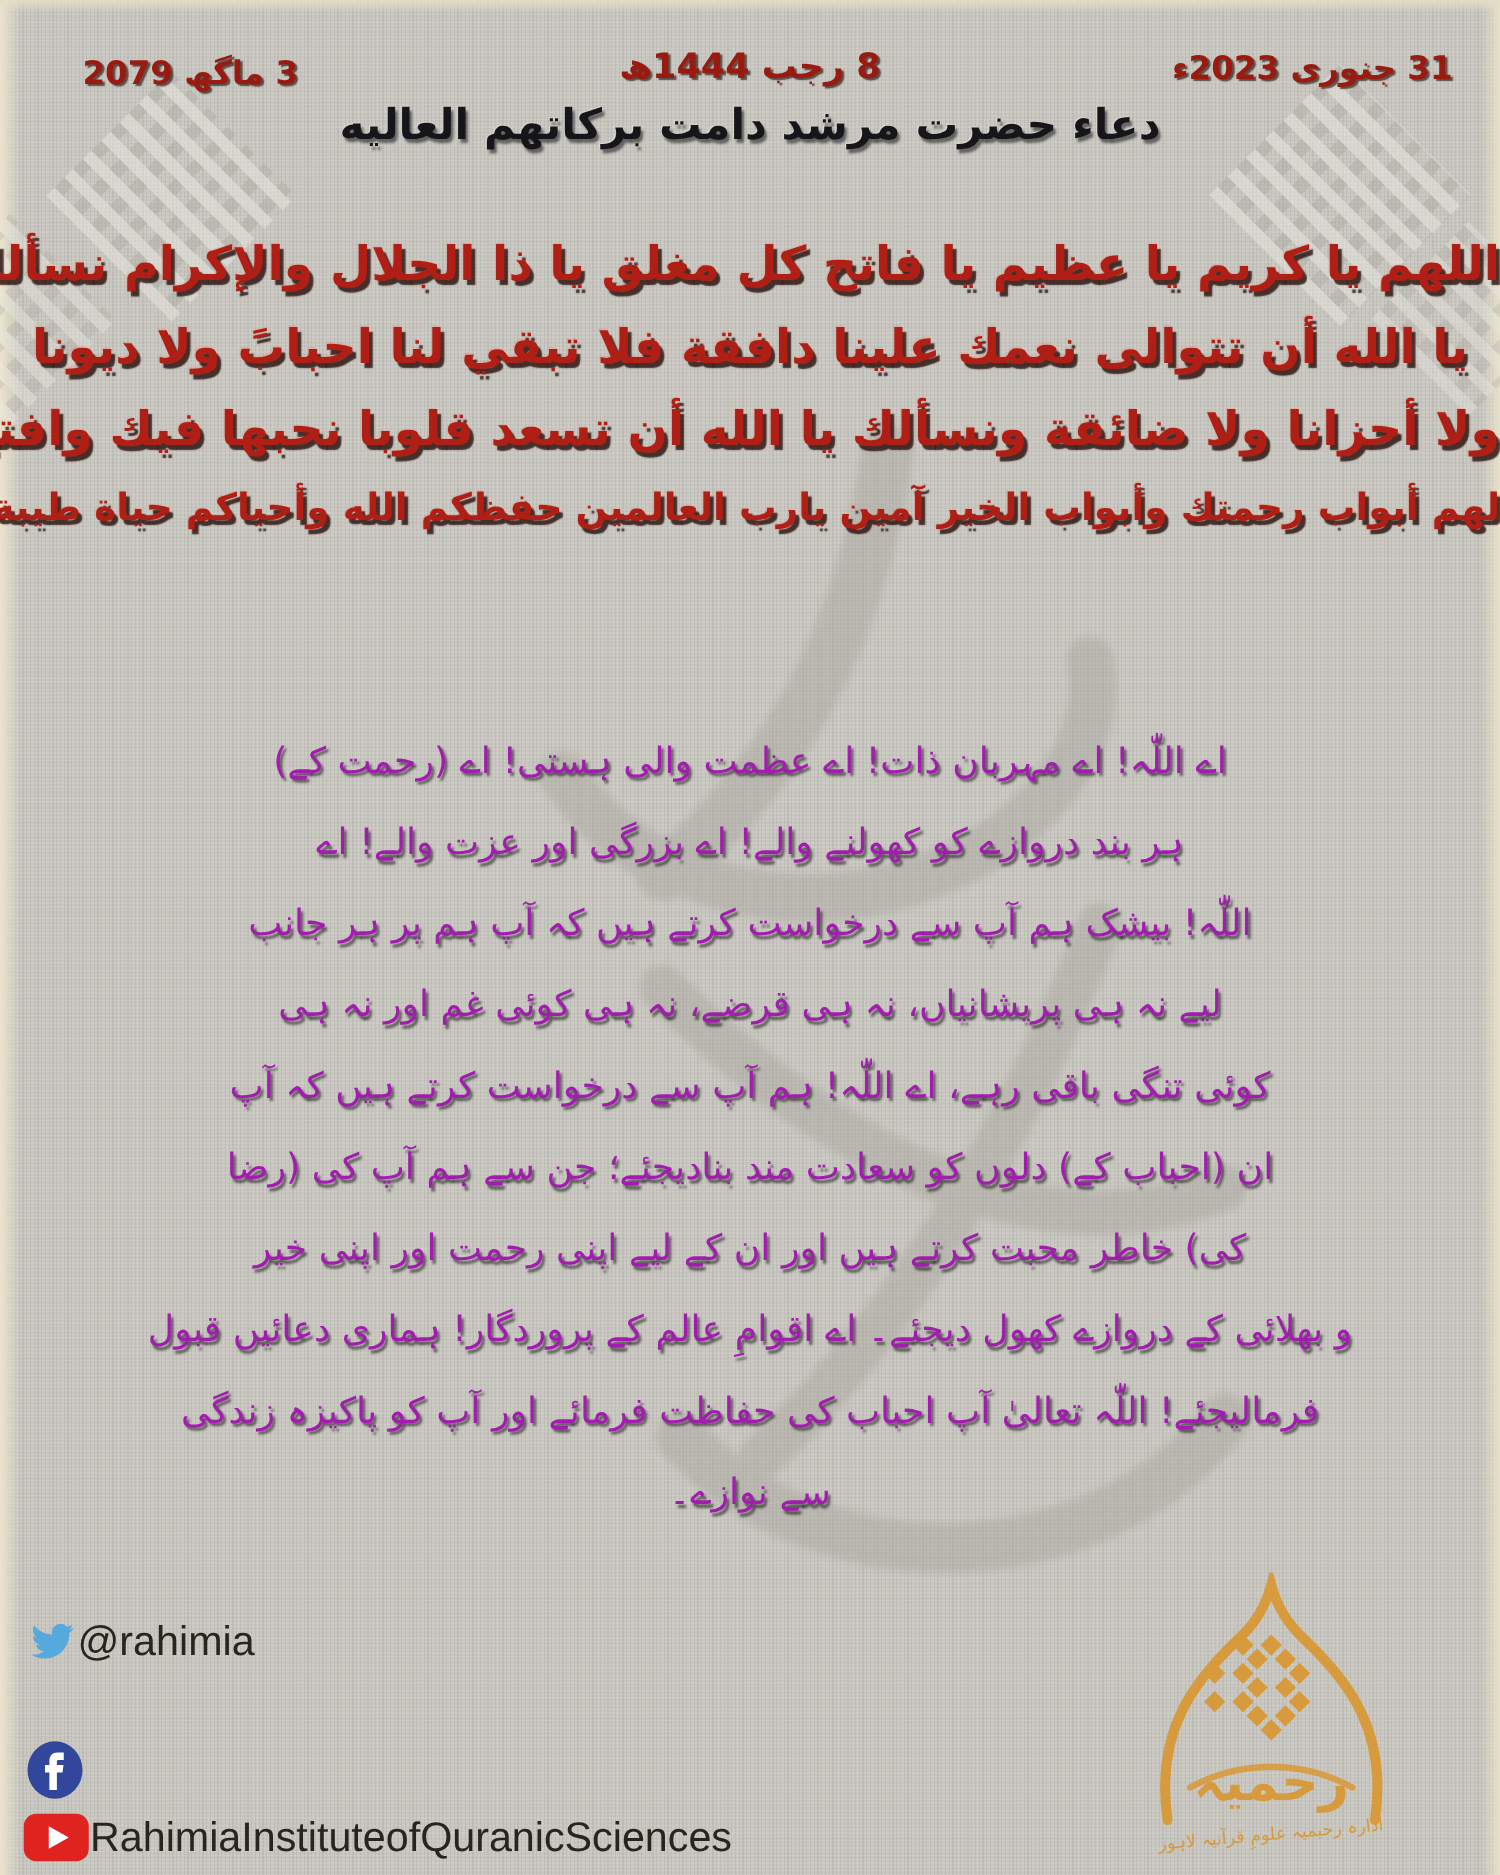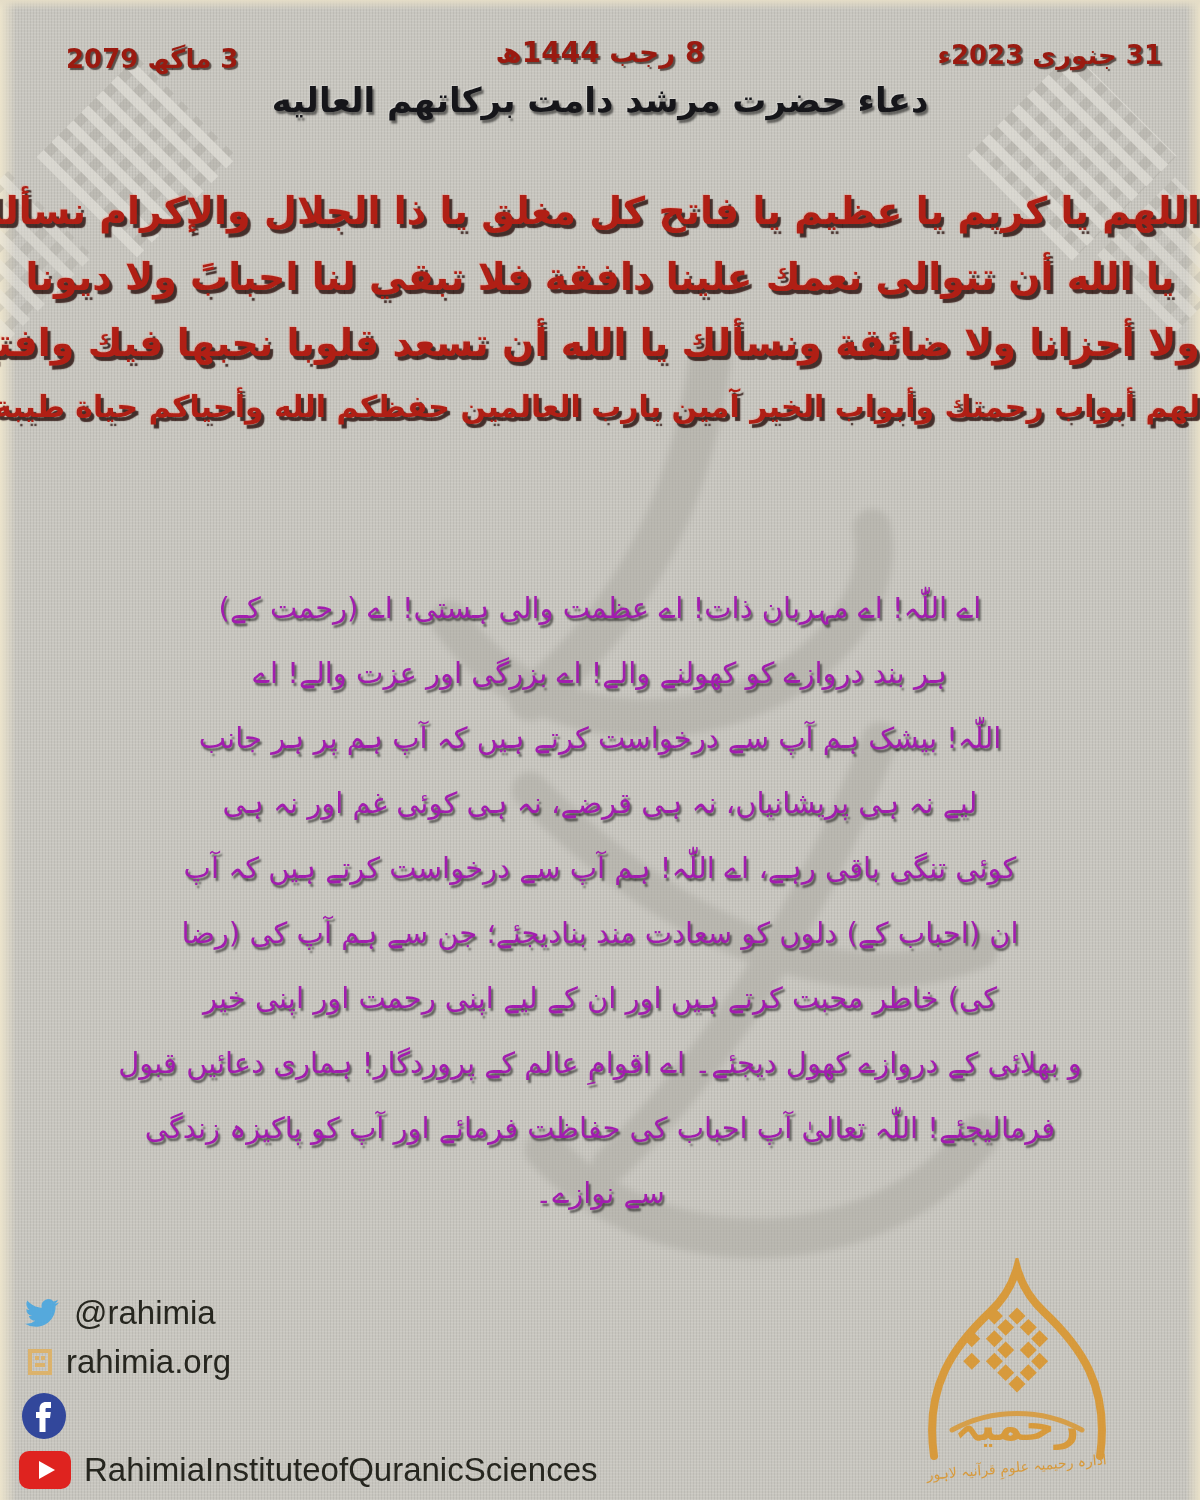--- a/index.html
+++ b/index.html
@@ -61,21 +61,21 @@
       repeating-linear-gradient(90deg, rgba(170,168,160,.8) 0 10px, rgba(0,0,0,0) 10px 21px);
     filter:blur(.6px);
   }
   .ko-tl{left:66px;top:86px;width:142px;height:142px;}
   .ko-tl2{left:-52px;top:196px;width:120px;height:120px;opacity:.38;}
   .ko-tr{left:998px;top:82px;width:148px;height:148px;}
   .ko-tr2{left:1120px;top:200px;width:110px;height:110px;opacity:.38;}
 
   .watermark{position:absolute;left:280px;top:320px;pointer-events:none;opacity:.42;filter:blur(3px);}
 
-  .footer-row{position:absolute;display:flex;align-items:center;gap:12px;}
+  .footer-row{position:absolute;display:flex;align-items:center;}
   .footer-label{
     font-family:"Liberation Sans",sans-serif;font-size:33px;color:#26261f;
     letter-spacing:0px;white-space:nowrap;
   }
   .fr-1{left:22px;top:1294px;}
   .fr-2{left:26px;top:1343px;}
   .fr-3{left:20px;top:1392px;}
   .fr-4{left:18px;top:1450px;}
 
   .logo-wrap{position:absolute;left:892px;top:1258px;}
@@ -130,34 +130,20 @@
     <div class="urdu-line">سے نوازے۔</div>
   </div>
 
   <div class="footer-row fr-1">
     <svg width="40" height="34" viewBox="0 0 24 24">
       <path fill="#55a9dc" d="M23.953 4.57a10 10 0 0 1-2.825.775 4.958 4.958 0 0 0 2.163-2.723c-.951.555-2.005.959-3.127 1.184a4.92 4.92 0 0 0-8.384 4.482C7.69 8.095 4.067 6.13 1.64 3.162a4.822 4.822 0 0 0-.666 2.475c0 1.71.87 3.213 2.188 4.096a4.904 4.904 0 0 1-2.228-.616v.06a4.923 4.923 0 0 0 3.946 4.827 4.996 4.996 0 0 1-2.212.085 4.936 4.936 0 0 0 4.604 3.417 9.867 9.867 0 0 1-6.102 2.105c-.39 0-.779-.023-1.17-.067a13.995 13.995 0 0 0 7.557 2.209c9.053 0 13.998-7.496 13.998-13.985 0-.21 0-.42-.015-.63A9.935 9.935 0 0 0 24 4.59z"></path>
     </svg>
     <span class="footer-label">@rahimia</span>
   </div>
 
-  <div class="footer-row fr-2">
-    <svg width="28" height="30" viewBox="0 0 28 30">
-      <g fill="#dcb36c">
-        <rect x="2" y="2" width="24" height="4"></rect>
-        <rect x="2" y="2" width="4" height="26"></rect>
-        <rect x="22" y="2" width="4" height="26"></rect>
-        <rect x="2" y="24" width="24" height="4"></rect>
-        <rect x="9" y="9" width="4" height="4"></rect>
-        <rect x="15" y="9" width="4" height="4"></rect>
-        <rect x="9" y="16" width="10" height="4"></rect>
-      </g>
-    </svg>
-    <span class="footer-label">rahimia.org</span>
-  </div>
 
   <div class="footer-row fr-3">
     <svg width="48" height="48" viewBox="0 0 48 48">
       <ellipse cx="24" cy="24" rx="22" ry="23" fill="#32479b"></ellipse>
       <path fill="#ffffff" d="M27 16h4v-6h-5c-4 0-6.5 2.6-6.5 6.8V20H16v6h3.5v14h6V26H30l.8-6h-5.3v-2.6c0-1 .4-1.4 1.5-1.4z"></path>
     </svg>
   </div>
 
   <div class="footer-row fr-4">
     <svg width="54" height="40" viewBox="0 0 54 40">

